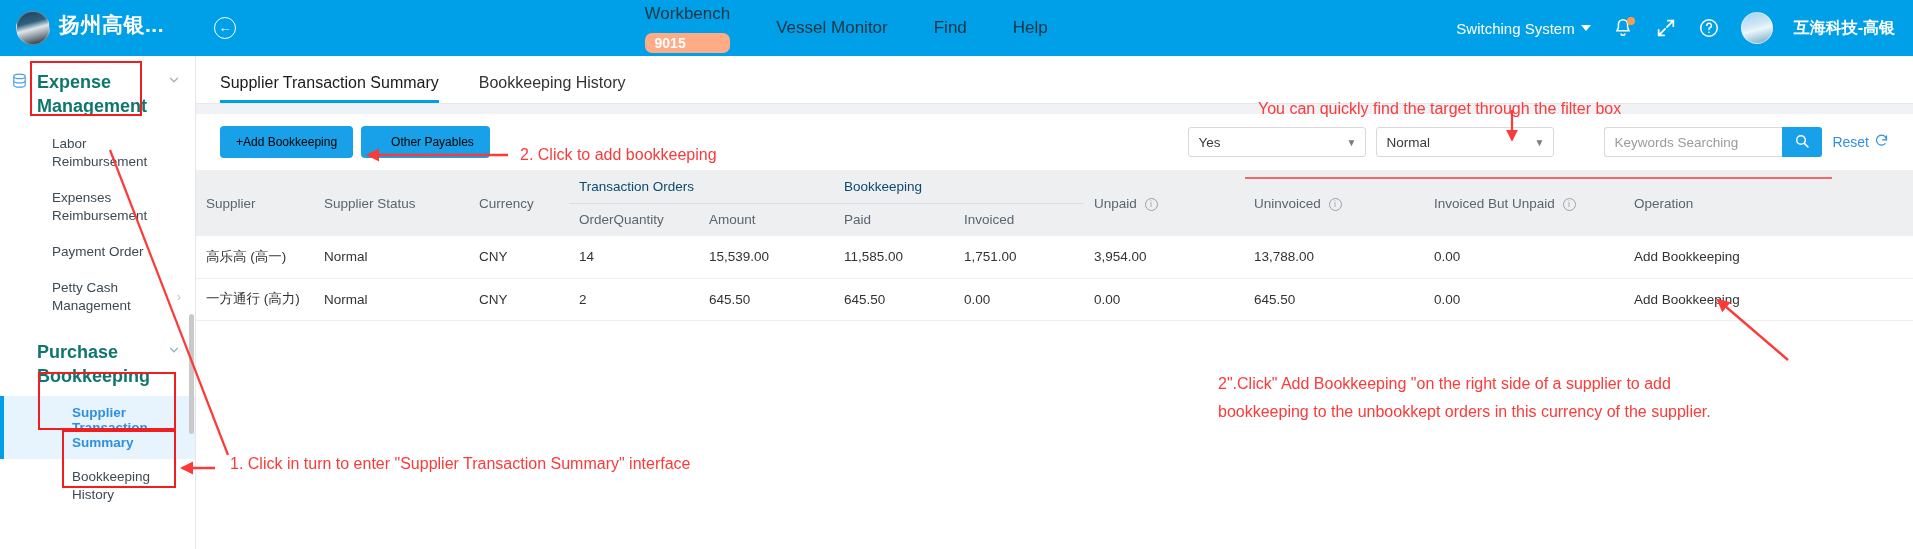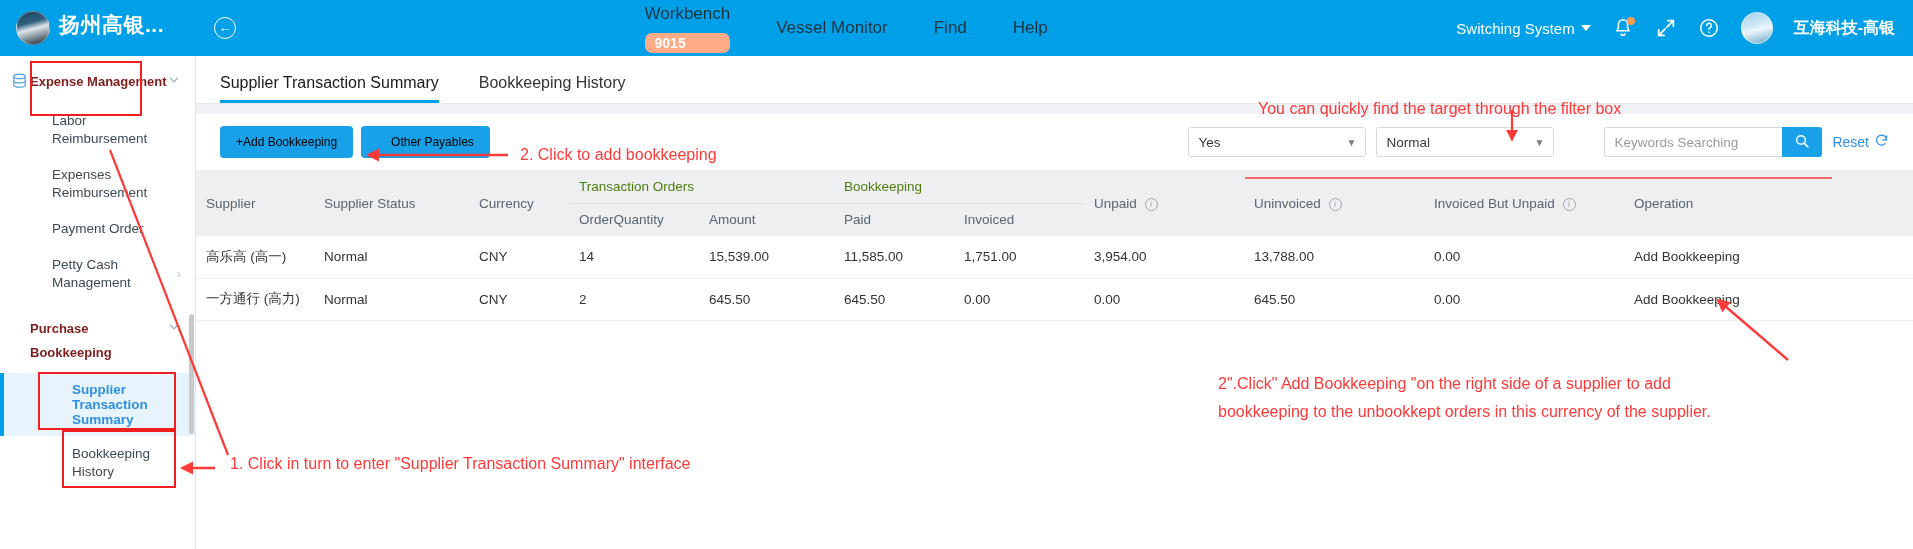--- a/index.html
+++ b/index.html
@@ -55,21 +55,21 @@
   
   .sidebar {
     position:absolute; left:0; top:56px; width:196px; height:493px;
     background:#fff; border-right:1px solid #e6e6e6; overflow:hidden;
   }
   .side-group {
     display:flex; align-items:flex-start; padding:14px 12px 8px 10px; cursor:pointer;
   }
   .side-group .gicon { width:20px; flex:none; padding-top:2px; }
   .side-group .glabel {
-    flex:1; color:#7f1d1d; font-size:13px; font-weight:bold; line-height:24px; padding-left:0;
+    flex:1; color:#0f766e; font-size:18px; font-weight:bold; line-height:24px; padding-left:7px;
   }
   .side-group .gchev { width:16px; flex:none; color:#9ab; padding-top:3px; }
   .side-item {
     padding:9px 12px 9px 52px; font-size:13.5px; color:#3d4a54; line-height:18px;
     cursor:pointer; position:relative;
   }
   .side-item.sub { padding-left:72px; }
   .side-item .chev-r { position:absolute; right:14px; top:50%; transform:translateY(-50%); color:#b9c4cc; font-size:12px; }
   .side-item.active {
     background:#e8f4fd; color:#2f8fe0; font-weight:bold; border-left:4px solid #00A0E9; padding-left:68px;
@@ -119,21 +119,21 @@
     display:flex; align-items:center; justify-content:center; cursor:pointer;
   }
   .reset { color:#2f8fe0; font-size:14px; display:flex; align-items:center; gap:5px; cursor:pointer; }
 
   
   .tbl { width:100%; border-collapse:collapse; table-layout:fixed; }
   .tbl thead th {
     background:#eeeff1; color:#5a6570; font-size:13.5px; font-weight:normal;
     text-align:left; vertical-align:middle; padding:0 0 0 10px; height:33px;
   }
-  .grp-label { font-size:13.5px; color:#4d7c0f; }
+  .grp-label { font-size:13.5px; color:#0c4a6e; }
   .grp-underline { border-bottom:1px solid #dcdee1; }
   .tbl tbody td {
     font-size:13.5px; color:#333; padding:0 0 0 10px; height:42px;
     border-bottom:1px solid #eceef0; vertical-align:middle;
   }
   .link-blue { color:#2f8fe0; cursor:pointer; }
   .info-i {
     display:inline-block; width:13px; height:13px; border:1px solid #9aa4ad;
     border-radius:50%; font-size:9px; line-height:11px; text-align:center;
     color:#9aa4ad; margin-left:4px; vertical-align:1px; font-style:normal;

